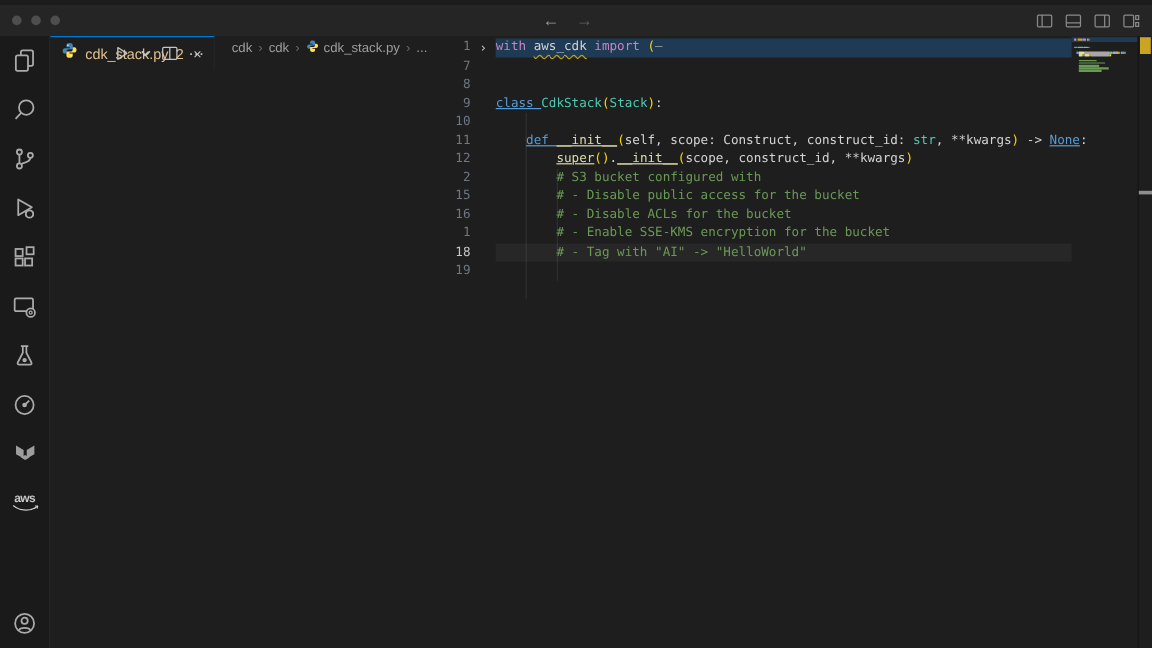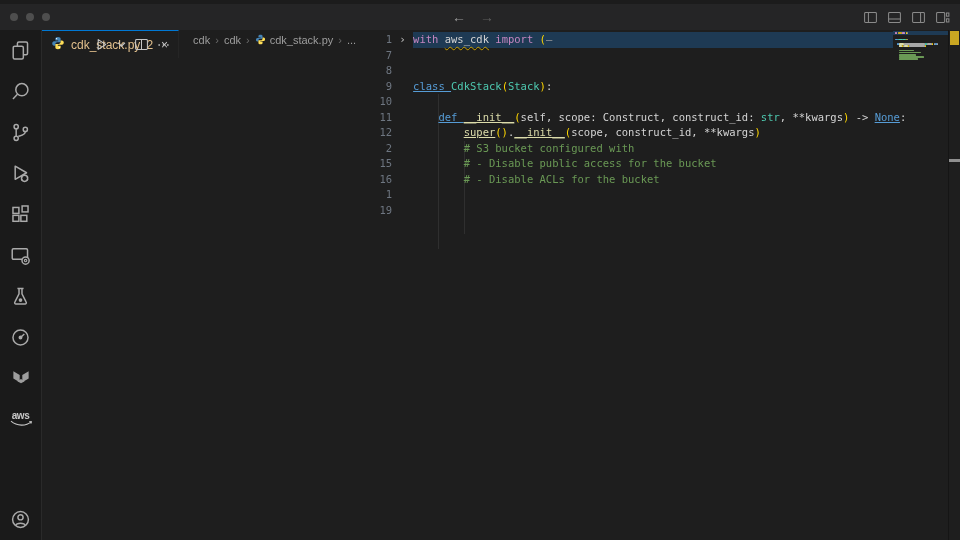--- a/index.html
+++ b/index.html
@@ -266,21 +266,22 @@
             <div class="code-row hl"><div class="row-band"></div><span class="gutter-num">1</span><span class="gutter-fold">›</span><span class="line-text"><span class="tk-kw">with </span><span class="tk-warn">aws_cdk</span><span class="tk-kw"> import </span><span class="tk-paren">(</span><span class="tk-fold">—</span></span></div>
             <div class="code-row"><span class="gutter-num">7</span><span class="gutter-fold"></span><span class="line-text"></span></div>
             <div class="code-row"><span class="gutter-num">8</span><span class="gutter-fold"></span><span class="line-text"></span></div>
             <div class="code-row"><span class="gutter-num">9</span><span class="gutter-fold"></span><span class="line-text"><span class="tk-kw2">class </span><span class="tk-type">CdkStack</span><span class="tk-paren">(</span><span class="tk-type">Stack</span><span class="tk-paren">)</span><span class="tk-txt">:</span></span></div>
             <div class="code-row"><span class="gutter-num">10</span><span class="gutter-fold"></span><span class="line-text"></span></div>
             <div class="code-row"><span class="gutter-num">11</span><span class="gutter-fold"></span><span class="line-text"><span class="tk-txt">    </span><span class="tk-kw2">def </span><span class="tk-fn">__init__</span><span class="tk-paren">(</span><span class="tk-txt">self, scope: Construct, construct_id: </span><span class="tk-type">str</span><span class="tk-txt">, **kwargs</span><span class="tk-paren">)</span><span class="tk-txt"> -&gt; </span><span class="tk-kw2">None</span><span class="tk-txt">:</span></span></div>
             <div class="code-row"><span class="gutter-num">12</span><span class="gutter-fold"></span><span class="line-text"><span class="tk-txt">        </span><span class="tk-fn">super</span><span class="tk-paren">()</span><span class="tk-txt">.</span><span class="tk-fn">__init__</span><span class="tk-paren">(</span><span class="tk-txt">scope, construct_id, **kwargs</span><span class="tk-paren">)</span></span></div>
             <div class="code-row"><span class="gutter-num">2</span><span class="gutter-fold"></span><span class="line-text"><span class="tk-txt">        </span><span class="tk-cmt"># S3 bucket configured with</span></span></div>
             <div class="code-row"><span class="gutter-num">15</span><span class="gutter-fold"></span><span class="line-text"><span class="tk-txt">        </span><span class="tk-cmt"># - Disable public access for the bucket</span></span></div>
             <div class="code-row"><span class="gutter-num">16</span><span class="gutter-fold"></span><span class="line-text"><span class="tk-txt">        </span><span class="tk-cmt"># - Disable ACLs for the bucket</span></span></div>
-            <div class="code-row"><span class="gutter-num">1</span><span class="gutter-fold"></span><span class="line-text"><span class="tk-txt">        </span></span></div>
+            <div class="code-row"><span class="gutter-num">1</span><span class="gutter-fold"></span><span class="line-text"><span class="tk-txt">        </span><span class="tk-cmt"># - Enable SSE-KMS encryption for the bucket</span></span></div>
+            <div class="code-row active"><div class="row-band"></div><span class="gutter-num">18</span><span class="gutter-fold"></span><span class="line-text"><span class="tk-txt">        </span><span class="tk-cmt"># - Tag with "AI" -&gt; "HelloWorld"</span></span></div>
             <div class="code-row"><span class="gutter-num">19</span><span class="gutter-fold"></span><span class="line-text"></span></div>
           </div>
         <div class="minimap">
             <div class="mm-hlbar" style="top: 1px;"></div>
             <div class="mm-dash" style="left: 2px; width: 2.2px; top: 2px; background: rgb(197, 134, 192);"></div>
             <div class="mm-dash" style="left: 4.75px; width: 3.85px; top: 2px; background: rgb(200, 165, 32);"></div>
             <div class="mm-dash" style="left: 9.15px; width: 3.3px; top: 2px; background: rgb(197, 134, 192);"></div>
             <div class="mm-dash" style="left: 13px; width: 1px; top: 2px; background: rgb(255, 215, 0);"></div>
             <div class="mm-dash" style="left: 13.55px; width: 1px; top: 2px; background: rgb(154, 154, 154);"></div>
             <div class="mm-dash" style="left: 2px; width: 2.75px; top: 8.6px; background: rgb(86, 156, 214);"></div>

